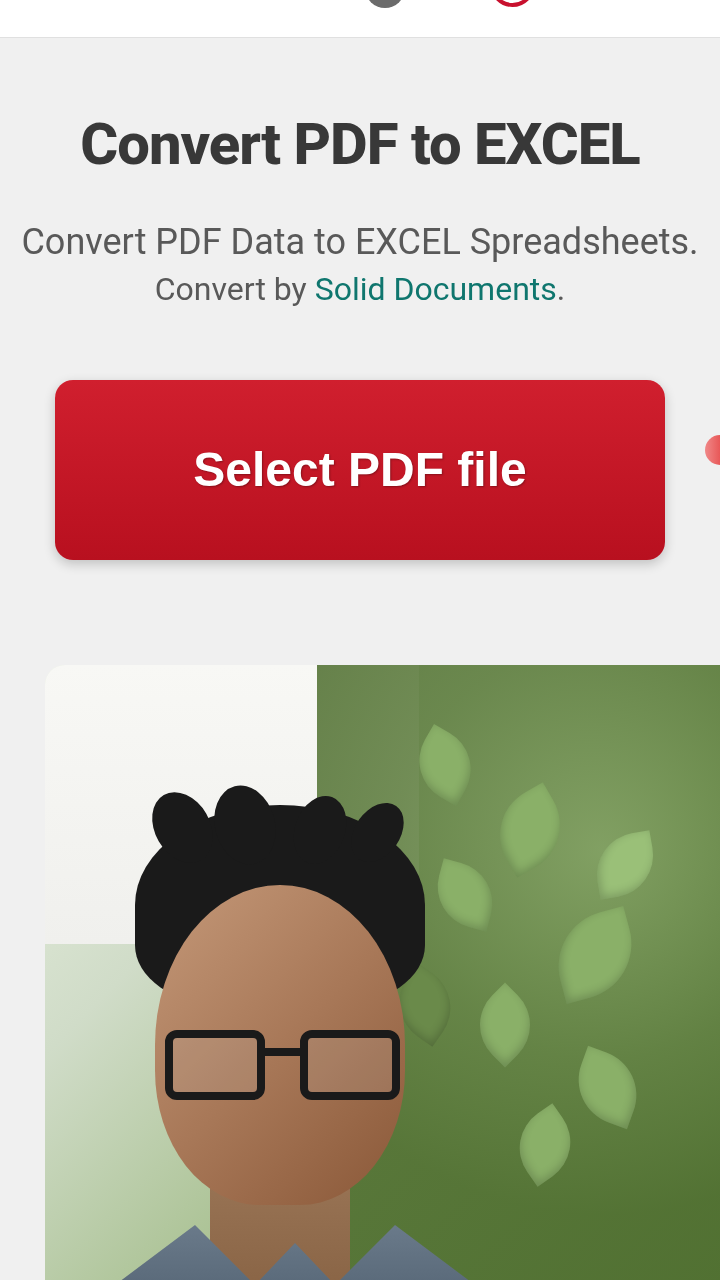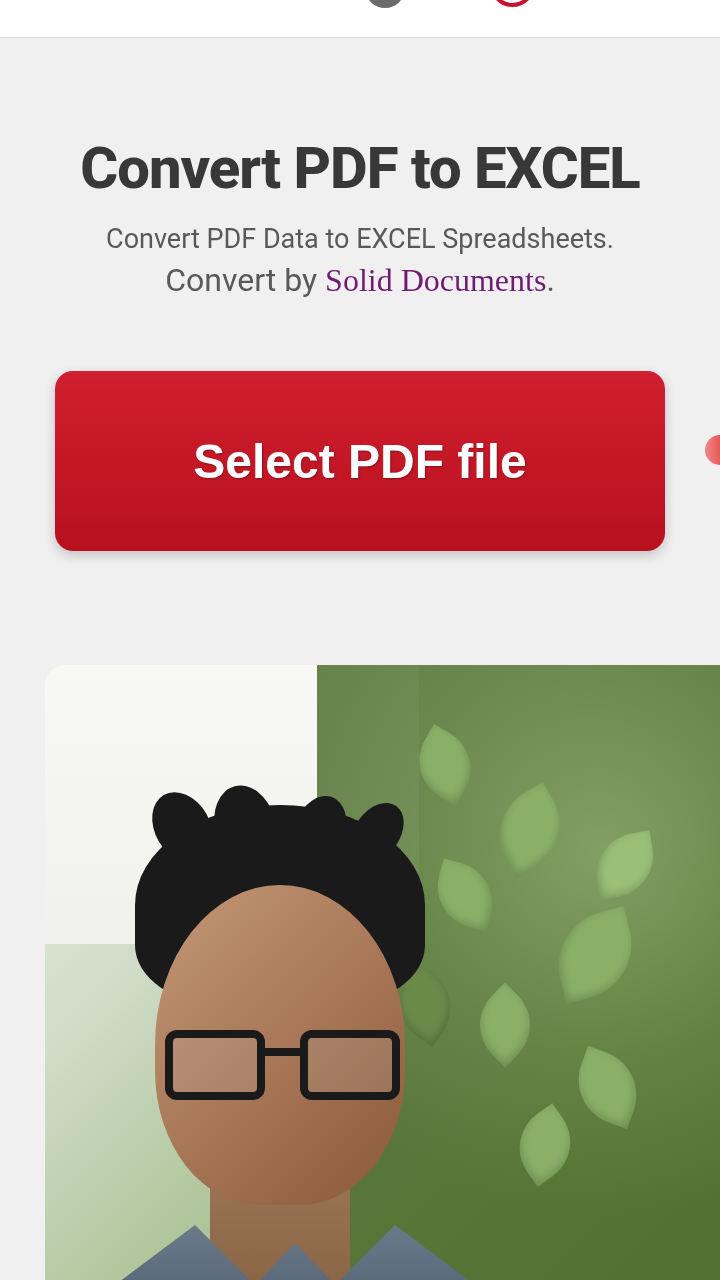--- a/index.html
+++ b/index.html
@@ -42,51 +42,50 @@
       width: 45px;
       height: 45px;
       border-radius: 50%;
       border: 4px solid #c8102e;
       position: absolute;
       top: -38px;
       left: 490px;
     }
     
     .main-content {
-      padding: 94px 20px 0;
+      padding: 70px 20px 0;
       text-align: center;
     }
     
     .page-title {
       font-size: 58px;
       font-weight: 800;
       color: #383838;
       line-height: 1.25;
       letter-spacing: -1px;
     }
     
     .subtitle {
-      font-size: 27px;
+      font-size: 36px;
       color: #595959;
-      margin-top: 16px;
+      margin-top: 36px;
       line-height: 1.4;
       font-weight: 400;
     }
     
     .powered-by {
       font-size: 32px;
       color: #595959;
       line-height: 1.4;
       font-weight: 400;
     }
     
     .solid-link {
-      color: #701a75;
+      color: #0f766e;
       text-decoration: none;
-      font-family: Liberation Serif, serif;
     }
     
     .select-button {
       margin: 68px auto 12px;
       width: 610px;
       height: 180px;
       background: linear-gradient(to bottom, #d01f2e 0%, #b8101f 100%);
       border: none;
       border-radius: 18px;
       color: #ffffff;

